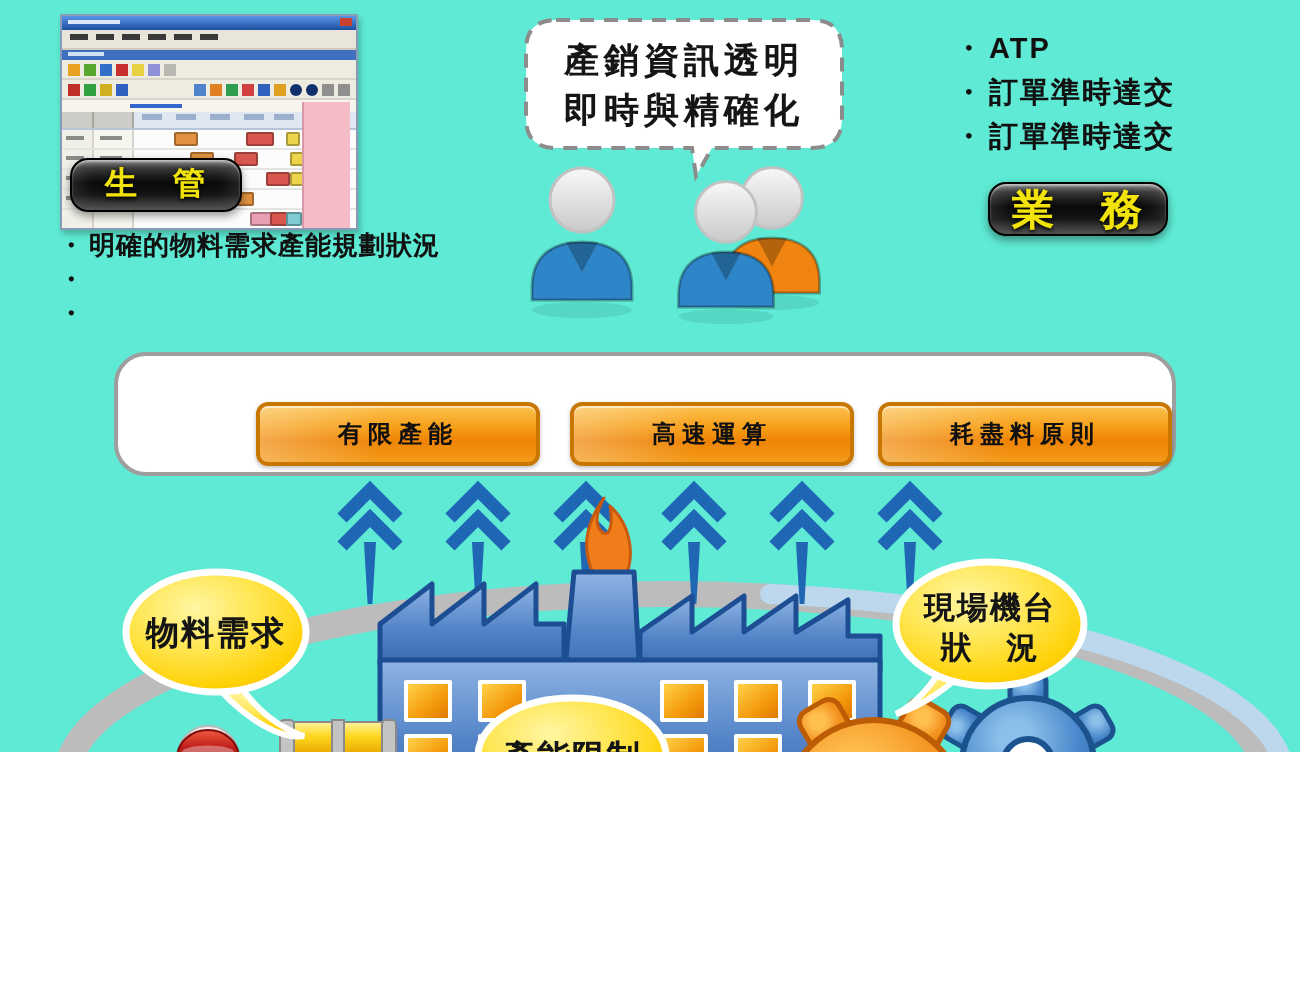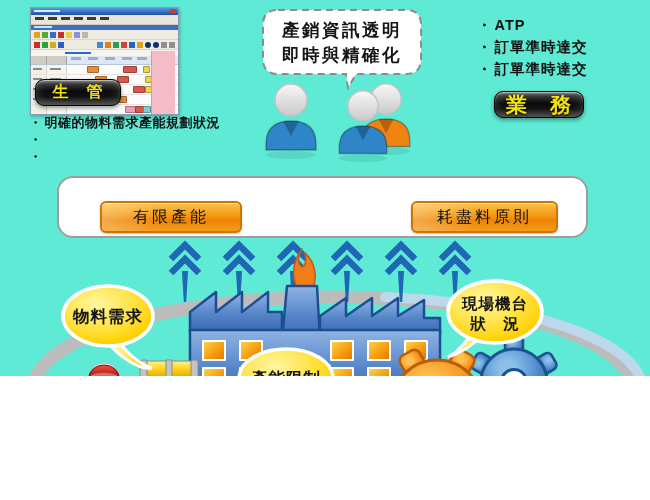--- a/index.html
+++ b/index.html
@@ -23,25 +23,25 @@
   .bdot{margin-right:2px;}
   #list-left {left:29px;top:114px;font-size:13px;line-height:17px;letter-spacing:.5px;}
   #list-right{left:477px;top:14px;font-size:14.5px;line-height:22px;letter-spacing:1px;}
 
   
   #aps-box{position:absolute;left:57px;top:176px;width:531px;height:62px;background:#fff;
     border:2px solid #9e9e9e;border-radius:16px;box-sizing:border-box;z-index:2;}
   #aps-title{position:absolute;left:0;width:650px;top:177px;text-align:center;font-size:18px;
     font-weight:bold;letter-spacing:8px;color:#1c1c1c;z-index:3;}
   .aps-btn{position:absolute;top:201px;height:32px;box-sizing:border-box;display:flex;align-items:center;
-    justify-content:center;font-size:16px;font-weight:normal;letter-spacing:3px;color:#101010;
+    justify-content:center;font-size:12px;font-weight:bold;letter-spacing:3px;color:#101010;
     background-image:linear-gradient(100deg,rgba(255,255,255,.3),rgba(255,255,255,0) 45%),
       linear-gradient(180deg,#fcc14d 0%,#f69d17 40%,#ef8406 62%,#f39b1a 100%);
     border:2px solid #c97703;border-radius:6px;
-    box-shadow:inset 0 1px 0 rgba(255,255,255,.55),0 1px 2px rgba(0,0,0,.25);z-index:3;white-space:nowrap;}
+    box-shadow:inset 0 1px 0 rgba(255,255,255,.55),0 1px 2px rgba(0,0,0,.25);z-index:3;white-space:nowrap;margin-left:28px;}
   #aps-b1{left:100px;width:142px;} #aps-b2{left:257px;width:142px;} #aps-b3{left:411px;width:147px;text-align:right;}
 
   
   #miniwin{position:absolute;left:30px;top:7px;width:147px;height:106px;background:#f2f0e9;
     border:1px solid #889cb8;box-shadow:1px 2px 3px rgba(0,0,0,.25);z-index:1;overflow:hidden;}
   #miniwin .sq{display:inline-block;width:6px;height:6px;margin:0 1px;flex:none;}
   #miniwin .ci{display:inline-block;width:6px;height:6px;border-radius:50%;background:#12306e;margin:0 1px;flex:none;}
   #mw-t1{height:7px;background:linear-gradient(180deg,#5a94e8,#1d4f9e);position:relative;}
   #mw-t1 i{position:absolute;left:3px;top:2px;width:26px;height:2px;background:#dce8fa;}
   #mw-t1 b{position:absolute;right:2px;top:1px;width:6px;height:4px;background:#c84030;}
@@ -222,20 +222,21 @@
     <li>
         <span class="bdot">・</span>
         <span>訂單準時達交</span>
       </li>
   </ul>
 
   <div id="badge-sales" class="badge">業　務</div>
 
   <div id="aps-box"></div>
   <div id="aps-b1" class="aps-btn">有限產能</div>
+  <div id="aps-b2" class="aps-btn">高速運算</div>
   <div id="aps-b3" class="aps-btn">耗盡料原則</div>
 
   <svg id="illus" width="650" height="262" viewBox="0 238 650 262">
     <defs>
       <linearGradient id="gFactory" x1="0" y1="0" x2="0" y2="1">
         <stop offset="0" stop-color="#8fb4e4"></stop>
           <stop offset=".55" stop-color="#5585c8"></stop>
           <stop offset="1" stop-color="#3a67ad"></stop>
       </linearGradient>
       <linearGradient id="gWin" x1="0" y1="0" x2="1" y2="1">

